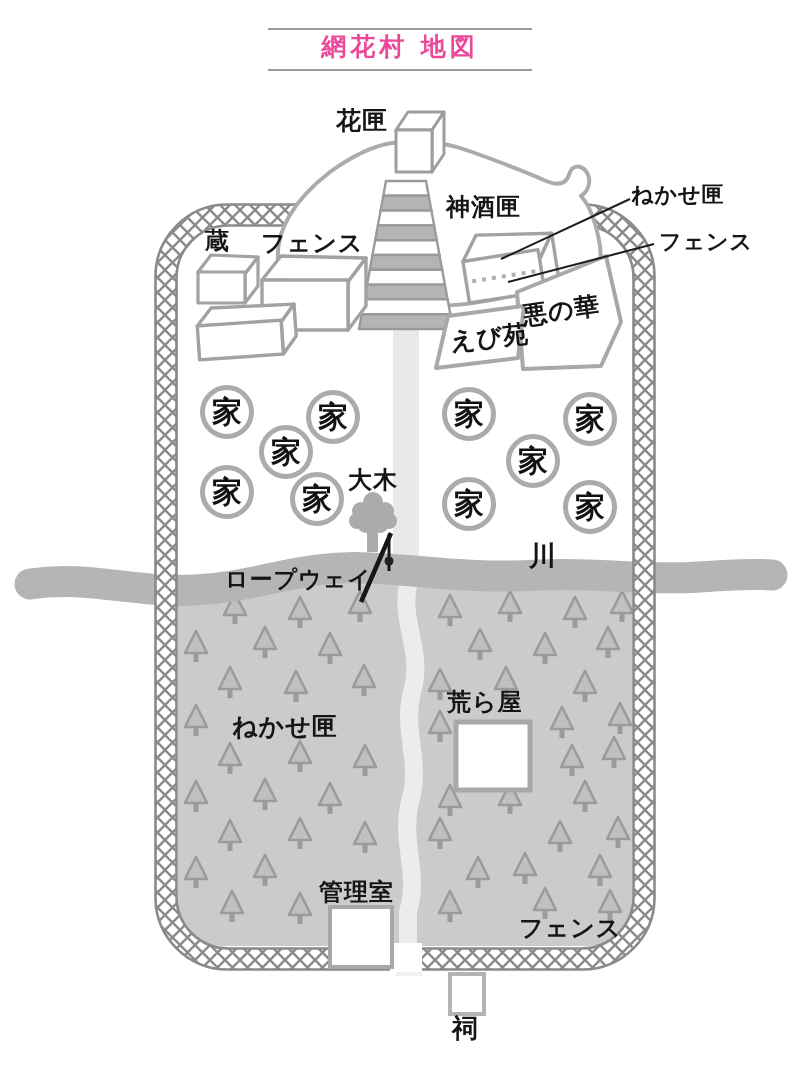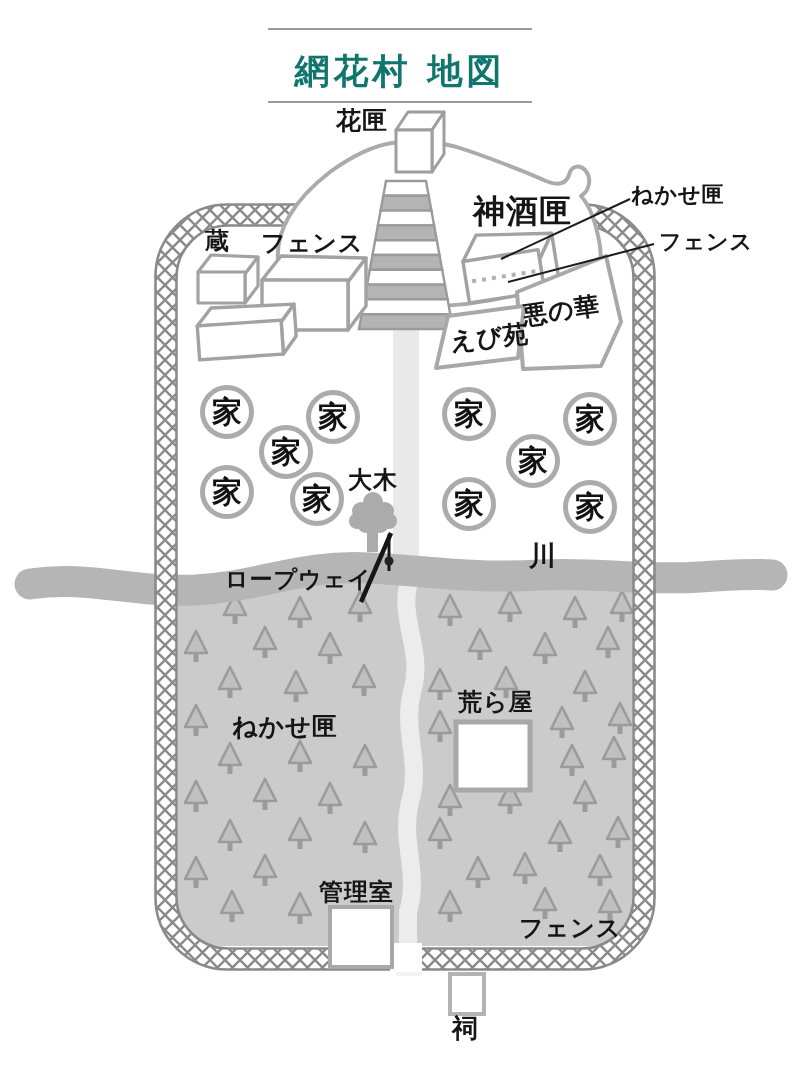--- a/index.html
+++ b/index.html
@@ -3,21 +3,21 @@
 <meta charset="utf-8">
 <style>
   html,body{margin:0;padding:0;background:#fff;}
   .stage{position:relative;width:800px;height:1066px;background:#fff;overflow:hidden;
          font-family:"DejaVu Serif","Liberation Serif",serif;}
   svg.base{position:absolute;left:0;top:0;z-index:1;}
   .lbl{position:absolute;z-index:5;font-weight:bold;color:#151515;white-space:nowrap;
        line-height:1.1;letter-spacing:1px;}
   .title-wrap{position:absolute;left:268px;top:28px;width:264px;z-index:5;text-align:center;}
   .title-rule{border-top:2px solid #9a9a9a;height:0;}
-  .title-text{font-size:35px;font-weight:bold;color:#0f766e;letter-spacing:4px;padding:18px 0 6px 0;}
+  .title-text{font-size:25px;font-weight:bold;color:#ec4899;letter-spacing:4px;padding:0 0 6px 0;}
   .house{position:absolute;z-index:4;box-sizing:border-box;width:54px;height:54px;
          border:5px solid #ababab;border-radius:50%;background:#fff;
          display:flex;align-items:center;justify-content:center;
          font-weight:bold;font-size:30px;color:#111;}
 </style>
 </head>
 <body>
 
 <div class="stage">
 
@@ -337,32 +337,32 @@
       <line x1="361" y1="602" x2="391" y2="533" stroke-width="4.5"></line>
       <line x1="389" y1="534" x2="389" y2="571" stroke-width="3"></line>
       <circle cx="389" cy="561" r="4.5" fill="#222" stroke="none"></circle>
     </g>
 
     <line x1="630" y1="199" x2="501" y2="259" stroke="#1c1c1c" stroke-width="2"></line>
     <line x1="654" y1="244" x2="508" y2="282" stroke="#1c1c1c" stroke-width="2"></line>
   </svg>
 
   <div class="lbl" style="left:336px;top:107px;font-size:25px;text-align:center;">花匣</div>
-  <div class="lbl" style="left:473px;top:194px;font-size:32px;">神酒匣</div>
+  <div class="lbl" style="left:446px;top:194px;font-size:24px;">神酒匣</div>
   <div class="lbl" style="left:631px;top:182px;font-size:22px;">ねかせ匣</div>
   <div class="lbl" style="left:659px;top:229px;font-size:22px;">フェンス</div>
   <div class="lbl" style="left:205px;top:228px;font-size:24px;">蔵</div>
   <div class="lbl" style="left:261px;top:230px;font-size:24px;">フェンス</div>
   <div class="lbl" style="left:450px;top:324px;font-size:25px;transform:rotate(-6deg);">えび苑</div>
   <div class="lbl" style="left:522px;top:297px;font-size:25px;transform:rotate(-8deg);">悪の華</div>
   <div class="lbl" style="left:348px;top:467px;font-size:24px;">大木</div>
   <div class="lbl" style="left:225px;top:534px;font-size:23px;margin-top:32px;">ロープウェイ</div>
   <div class="lbl" style="left:529px;top:541px;font-size:27px;">川</div>
   <div class="lbl" style="left:232px;top:713px;font-size:25px;">ねかせ匣</div>
-  <div class="lbl" style="left:447px;top:689px;font-size:24px;margin-left:11px;">荒ら屋</div>
+  <div class="lbl" style="left:447px;top:689px;font-size:24px;">荒ら屋</div>
   <div class="lbl" style="left:319px;top:879px;font-size:24px;">管理室</div>
   <div class="lbl" style="left:507px;top:915px;font-size:24px;margin-left:12px;">フェンス</div>
   <div class="lbl" style="left:452px;top:1014px;font-size:26px;">祠</div>
 
   <div id="houses">
       <div class="house" style="left: 200px; top: 385px;">家</div>
       <div class="house" style="left: 306px; top: 390px;">家</div>
       <div class="house" style="left: 259px; top: 425px;">家</div>
       <div class="house" style="left: 200px; top: 465px;">家</div>
       <div class="house" style="left: 290px; top: 472px;">家</div>

